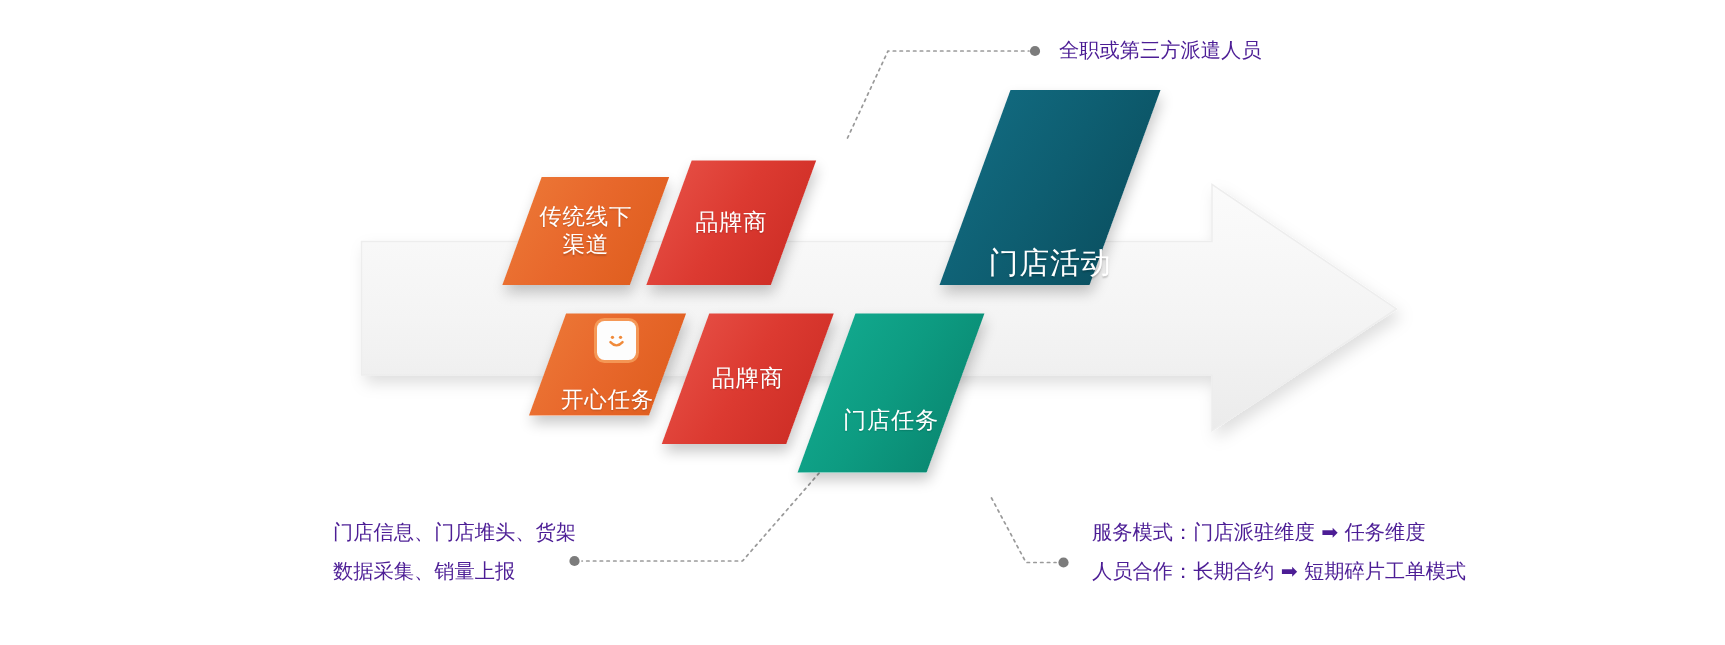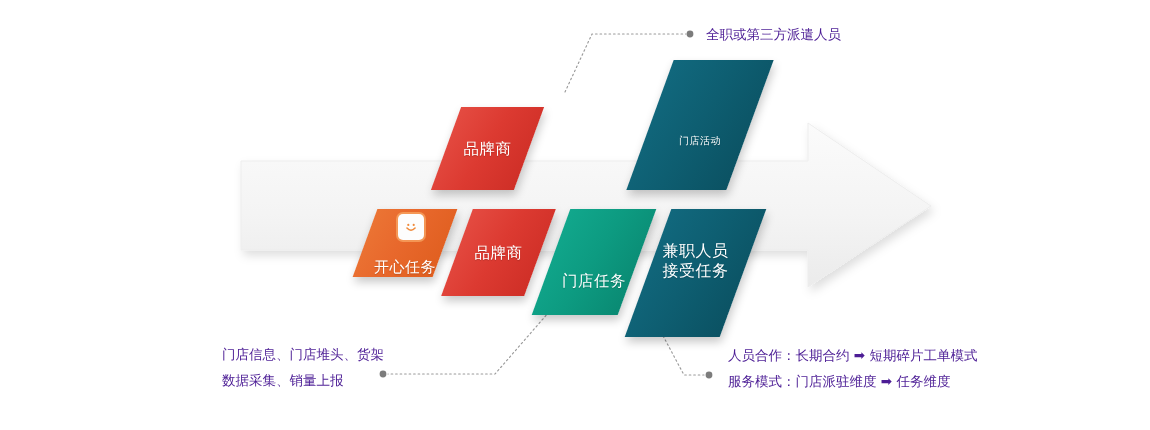--- a/index.html
+++ b/index.html
@@ -132,29 +132,34 @@
     <polyline points="565,92 592,34 686,34" fill="none" stroke="#9a9a9a" stroke-width="1.15" stroke-dasharray="1.6 2.9" stroke-linecap="round"></polyline>
     <circle cx="690" cy="34" r="3.4" fill="#7c7c7c"></circle>
 
     <polyline points="549,312 495,374 388,374" fill="none" stroke="#9a9a9a" stroke-width="1.15" stroke-dasharray="1.6 2.9" stroke-linecap="round"></polyline>
     <circle cx="383" cy="374" r="3.4" fill="#7c7c7c"></circle>
 
     <polyline points="661,332 684,375 704,375" fill="none" stroke="#9a9a9a" stroke-width="1.15" stroke-dasharray="1.6 2.9" stroke-linecap="round"></polyline>
     <circle cx="709" cy="375" r="3.4" fill="#7c7c7c"></circle>
   </svg>
 
+  <div class="tile tile-orange" style="left:348px; top:118px; width:85px; height:72px; font-size:15px;">
+    <div class="skew"></div>
+    <div class="label">传统线下
+渠道</div>
+  </div>
 
   <div class="tile tile-red" style="left:446px; top:107px; width:83px; height:83px; font-size:15.5px;">
     <div class="skew"></div>
     <div class="label">品牌商</div>
   </div>
 
 
-  <div class="tile tile-darkteal" style="left:650px; top:60px; width:100px; height:130px; font-size:10px;
-              align-items:center; padding-top:32px;">
+  <div class="tile tile-darkteal" style="left:650px; top:60px; width:100px; height:130px; font-size:20px;
+              align-items:flex-end; padding-top:32px;">
     <div class="skew"></div>
     <div class="label">门店活动</div>
   </div>
 
   <div class="tile tile-orange" style="left:365px; top:209px; width:80px; height:68px; font-size:15px;
               align-items:flex-end; padding-bottom:1px;">
     <div class="skew"></div>
     <div class="happy-icon" style="left:33px; top:5px;">
       <svg width="18" height="18" viewBox="0 0 24 24" xmlns="http://www.w3.org/2000/svg">
         <circle cx="8.4" cy="9.2" r="1.45" fill="#f08a3a"></circle>
@@ -170,34 +175,28 @@
     <div class="skew"></div>
     <div class="label">品牌商</div>
   </div>
 
   <div class="tile tile-teal" style="left:551px; top:209px; width:86px; height:106px; font-size:15.5px;
               align-items:center; padding-top:38px;">
     <div class="skew"></div>
     <div class="label">门店任务</div>
   </div>
 
-  <div class="tile tile-darkteal" style="left:648px; top:209px; width:95px; height:128px; font-size:16px;
-              align-items:flex-start; padding-top:32px;">
-    <div class="skew"></div>
-    <div class="label">兼职人员
-接受任务</div>
-  </div>
 
   <div class="anno" style="left:706px; top:21px;">
     <span class="line">全职或第三方派遣人员</span>
   </div>
 
   <div class="anno" style="left:222px; top:342px;font-family:Liberation Serif, serif;">
     <span class="line">门店信息、门店堆头、货架</span>
     <span class="line">数据采集、销量上报</span>
   </div>
 
   <div class="anno" style="left:728px; top:342px;">
+    <span class="line">服务模式：门店派驻维度 ➡ 任务维度</span>
     <span class="line">人员合作：长期合约 ➡ 短期碎片工单模式</span>
-    <span class="line">服务模式：门店派驻维度 ➡ 任务维度</span>
   </div>
 
 </div>
 
 </body></html>

